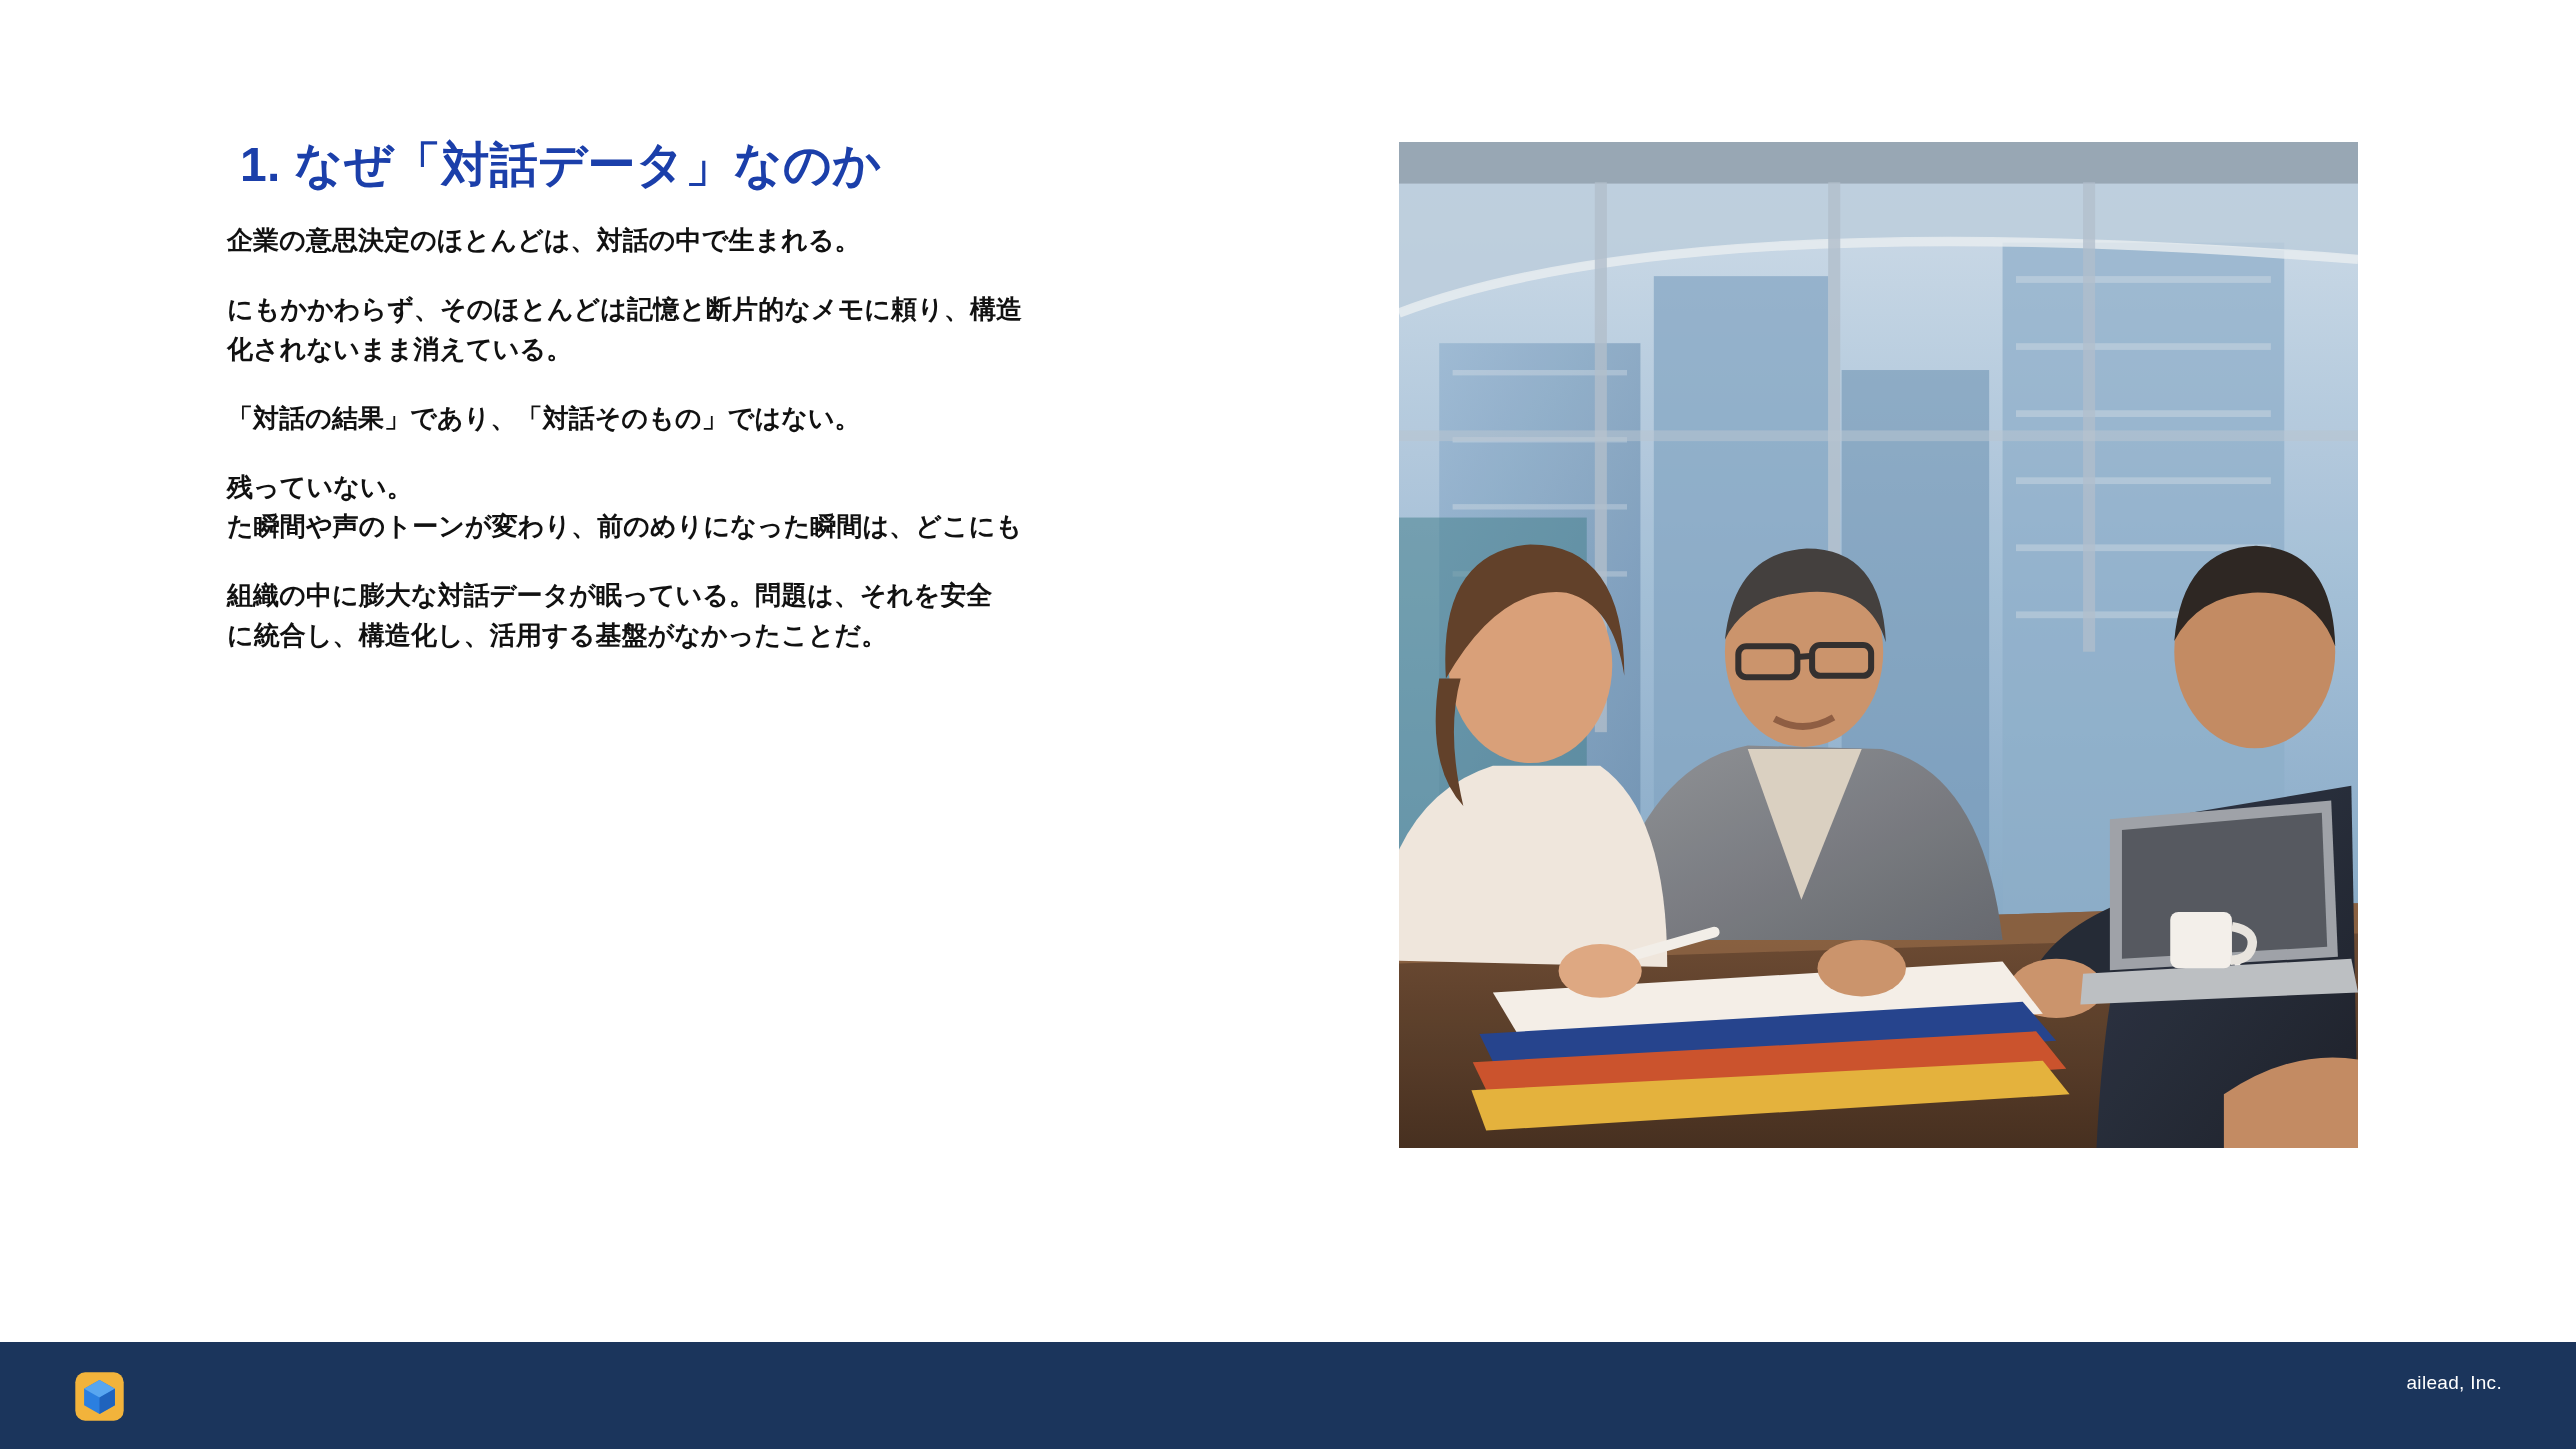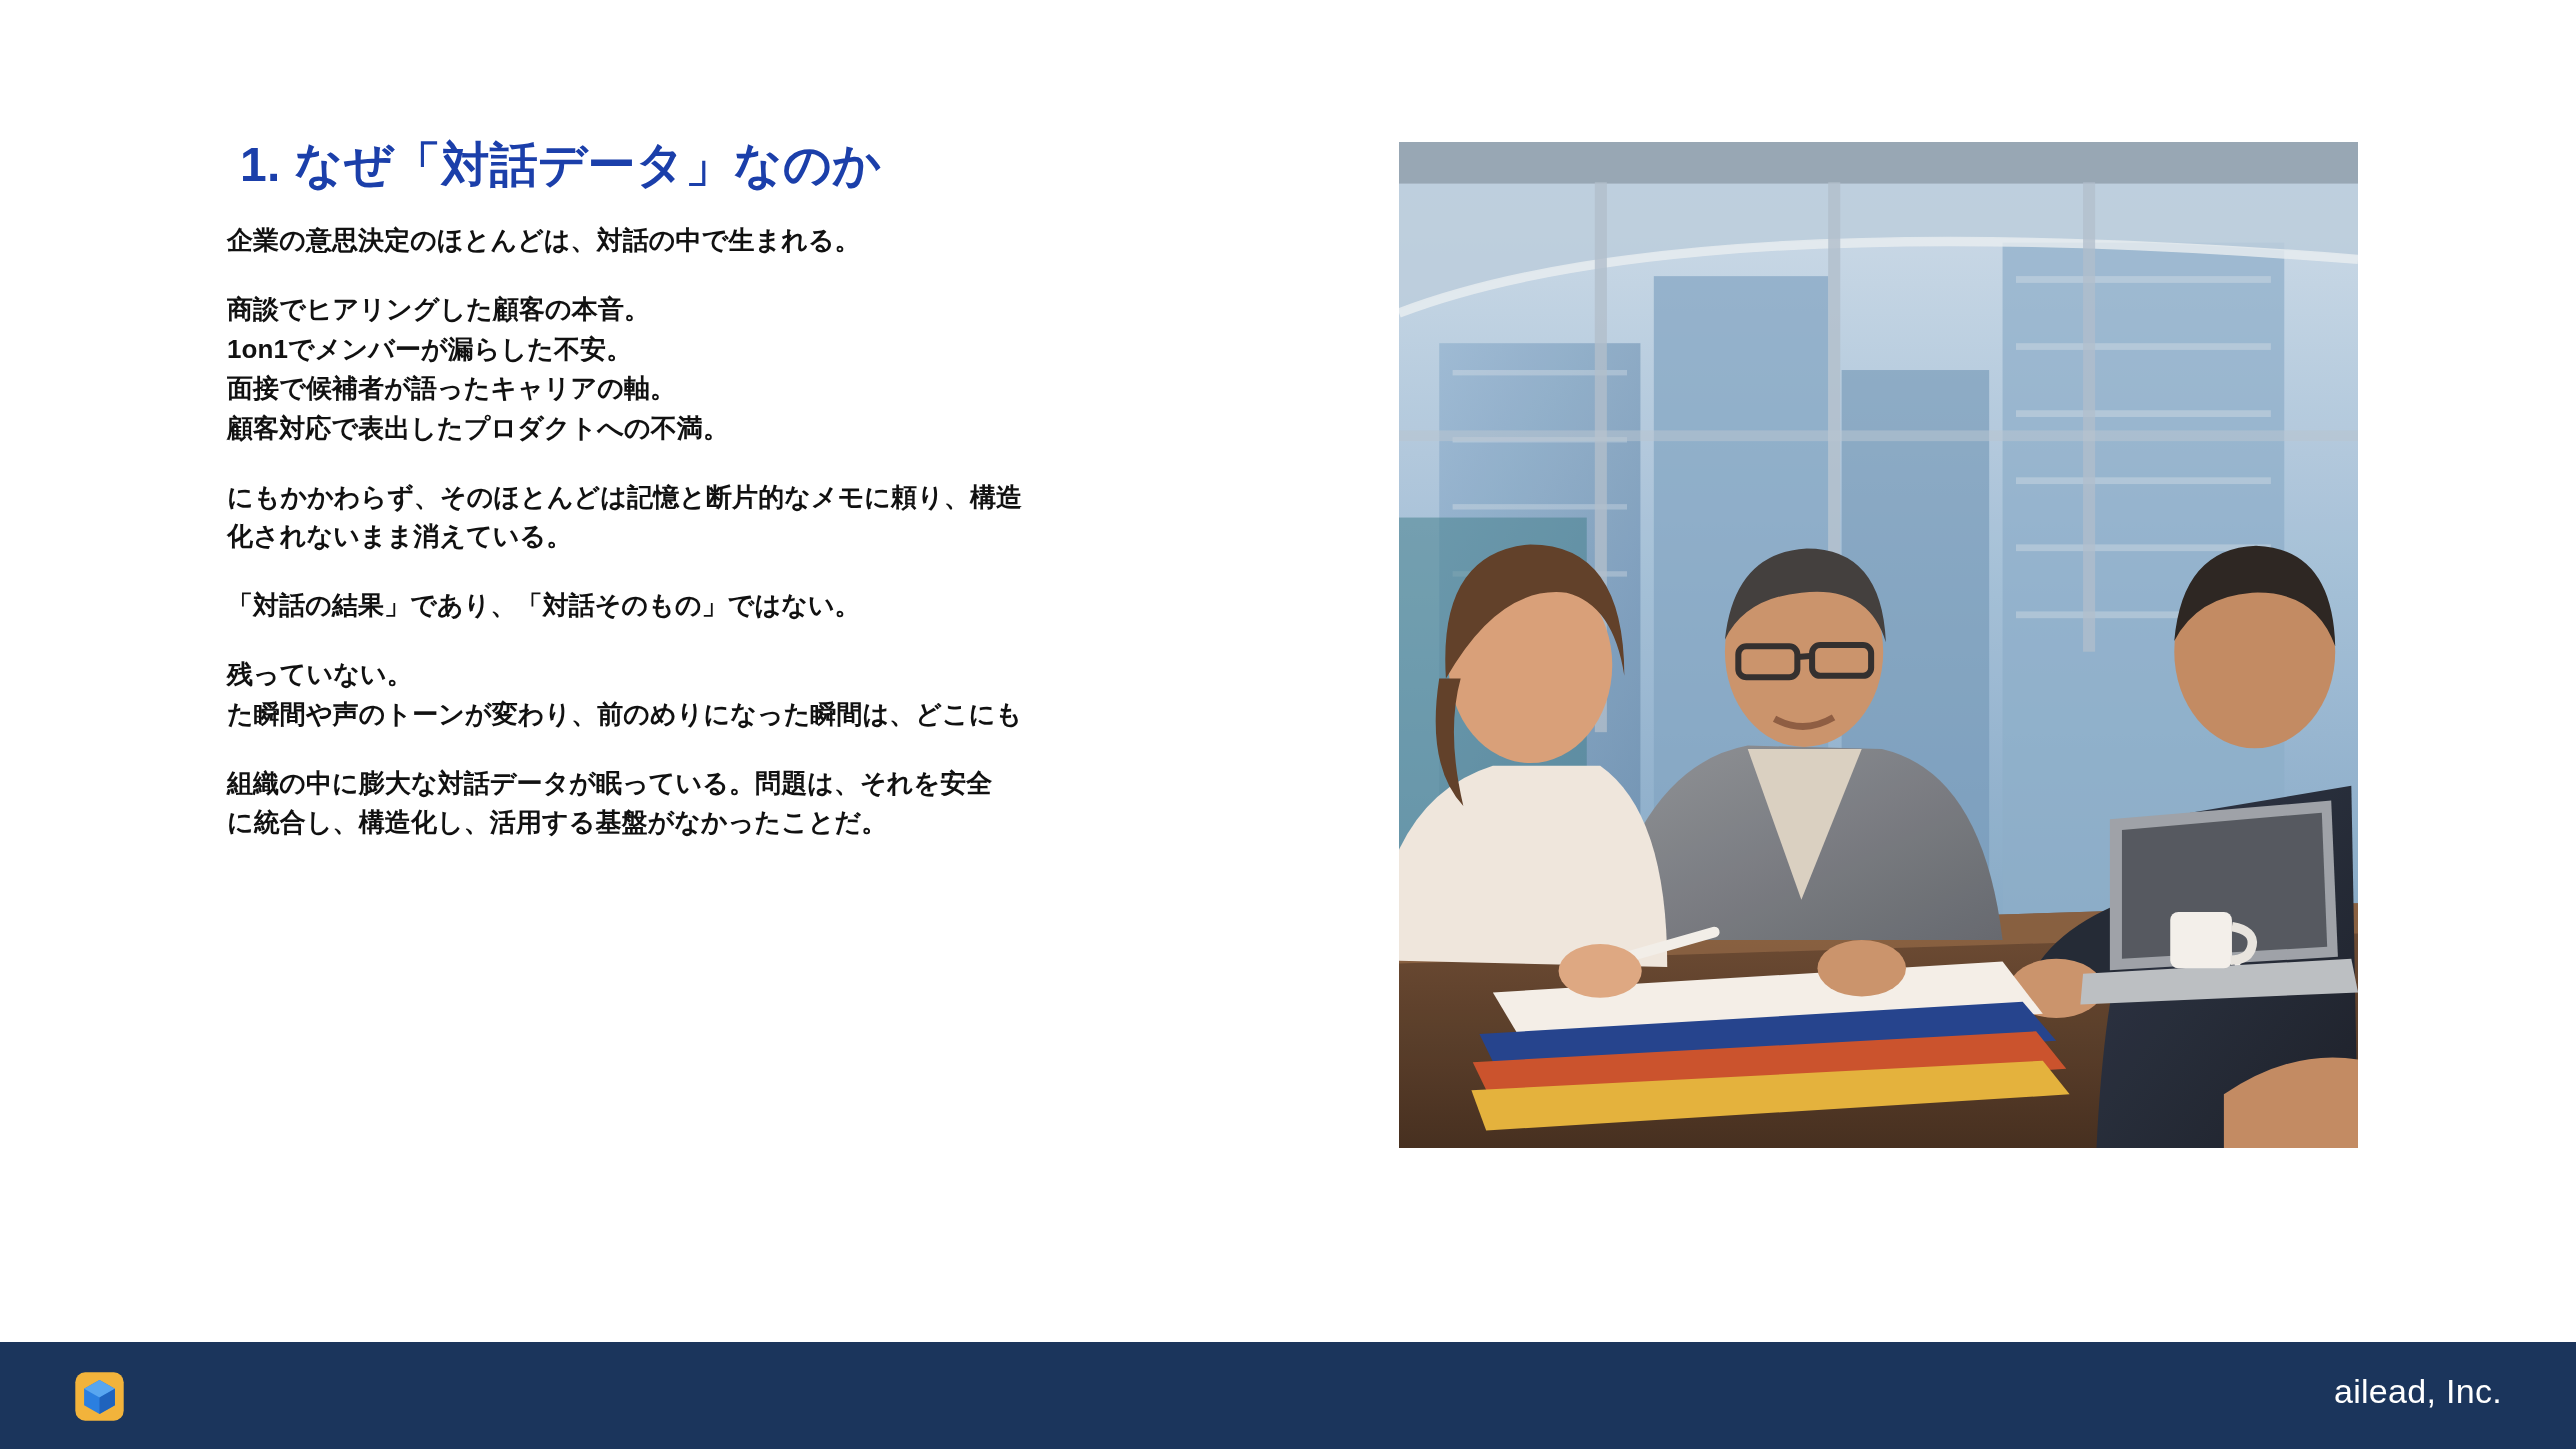--- a/index.html
+++ b/index.html
@@ -85,44 +85,38 @@
     position: absolute;
     left: 72px;
     top: 27px;
     width: 55px;
     height: 55px;
   }
   .footer-brand {
     position: absolute;
     right: 74px;
     top: 29.5px;
-    font-size: 34px;
+    font-size: 19px;
     color: #ffffff;
     letter-spacing: 0.3px;
   }
 </style>
 </head>
 <body>
 
 <div class="slide">
 
   <h1 class="slide-title">1. なぜ「対話データ」なのか</h1>
 
   <div class="body-col">
 
     <p class="para">
       <span class="line">企業の意思決定のほとんどは、対話の中で生まれる。</span>
     </p>
 
-    <p class="para">
-      <span class="line">商談でヒアリングした顧客の本音。</span>
-      <span class="line">1on1でメンバーが漏らした不安。</span>
-      <span class="line">面接で候補者が語ったキャリアの軸。</span>
-      <span class="line">顧客対応で表出したプロダクトへの不満。</span>
-    </p>
 
     <p class="para">
       <span class="line">にもかかわらず、そのほとんどは記憶と断片的なメモに頼り、構造</span>
       <span class="line">化されないまま消えている。</span>
     </p>
 
     <p class="para">
       <span class="line">「対話の結果」であり、「対話そのもの」ではない。</span>
     </p>
 

